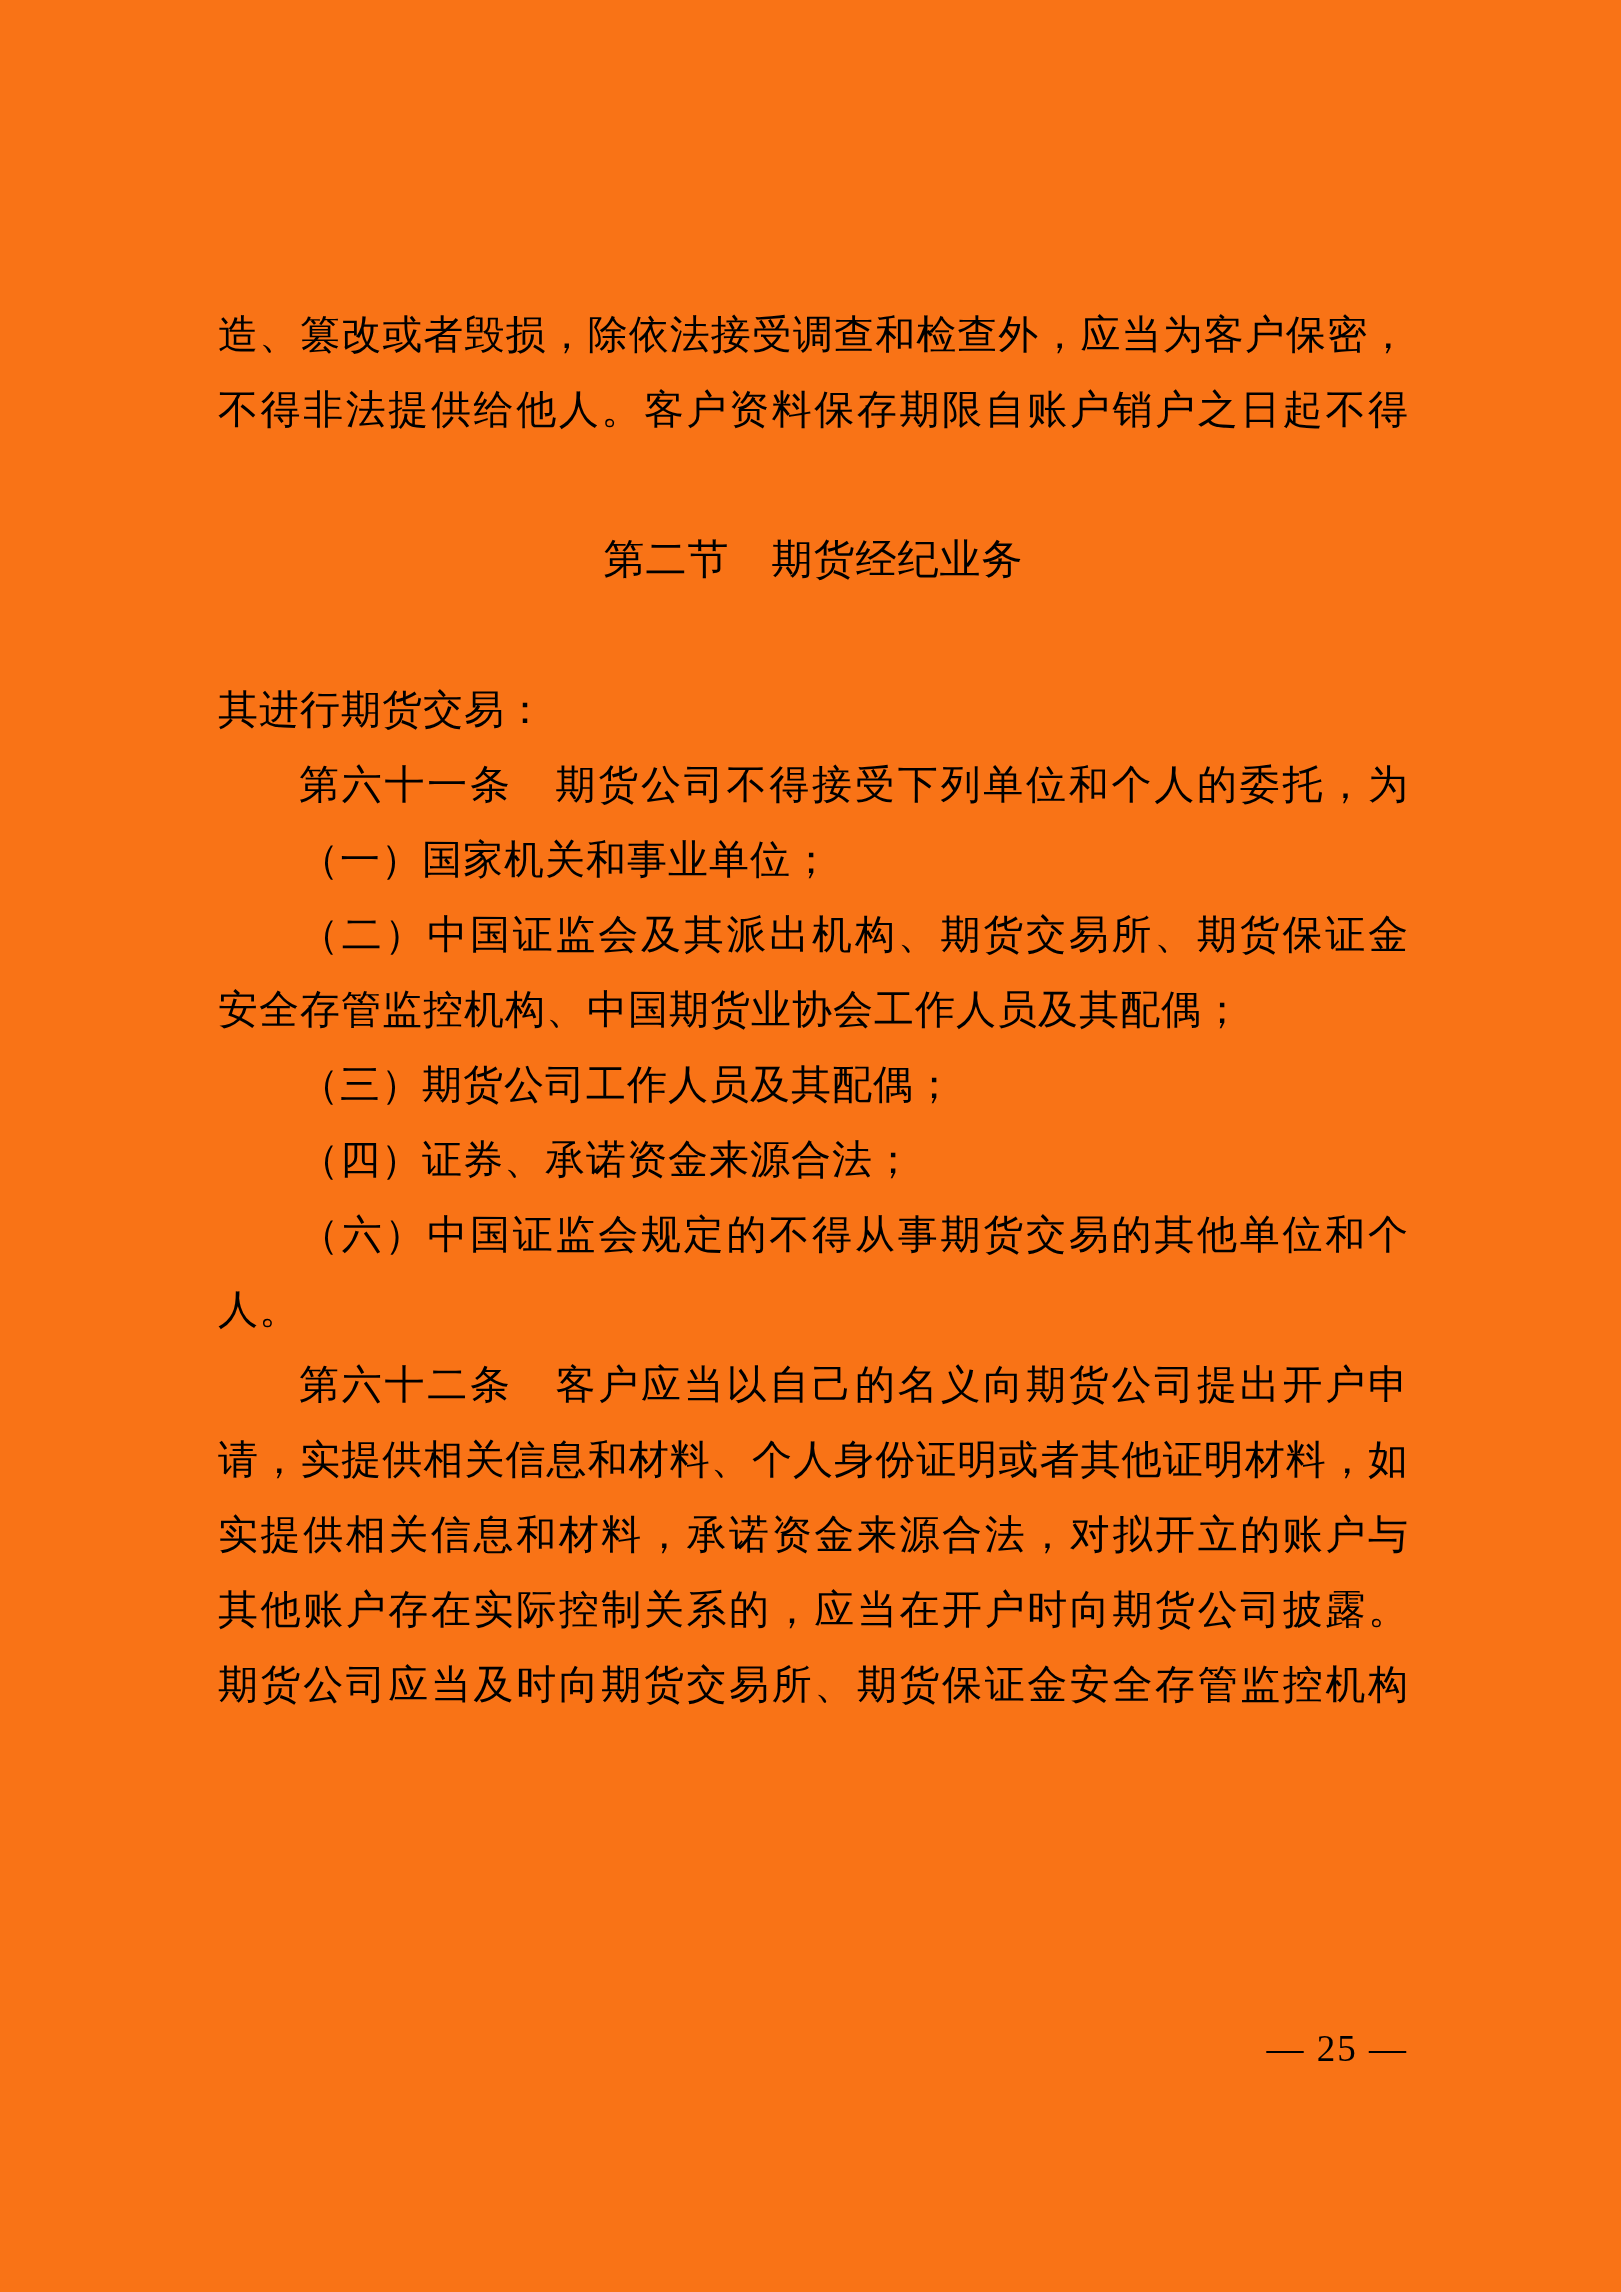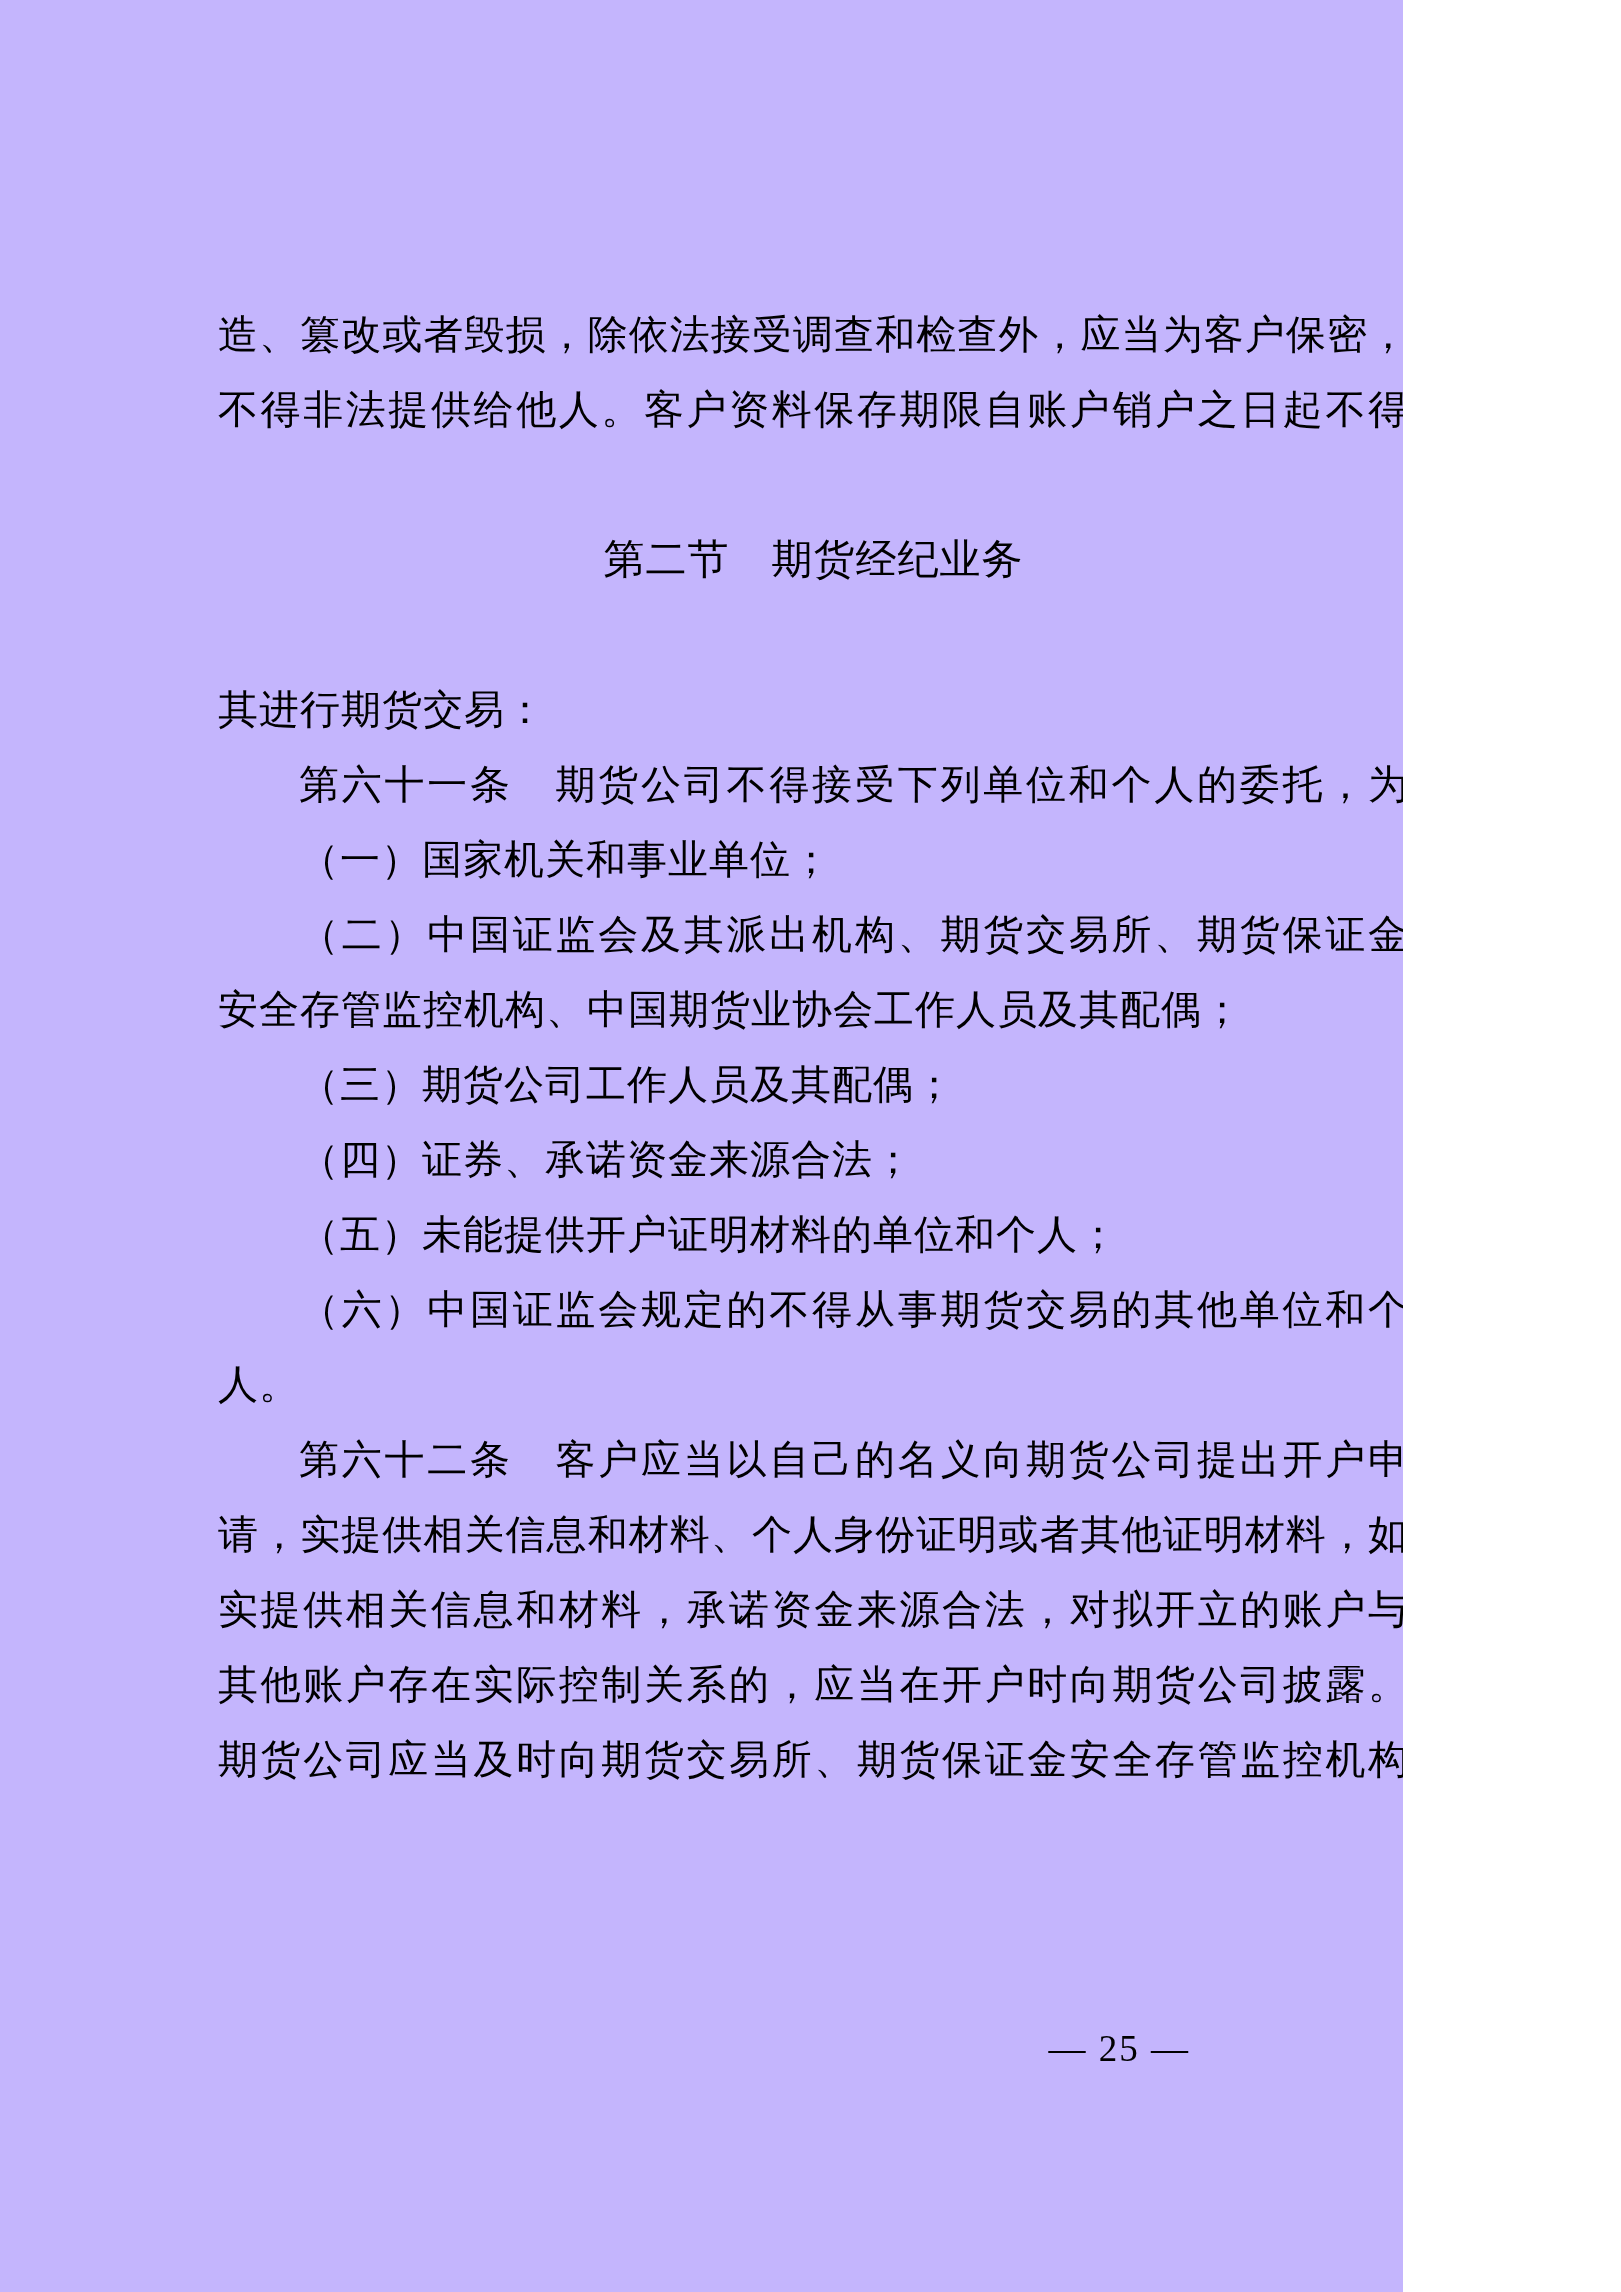--- a/index.html
+++ b/index.html
@@ -2,23 +2,23 @@
 <html><head>
 <meta charset="utf-8">
 <style>
   html, body {
     margin: 0;
     padding: 0;
     background: #ffffff;
   }
   .page {
     position: relative;
-    width: 1403px;
+    width: 1621px;
     height: 2293px;
-    background: #c4b5fd;
+    background: #f97316;
     overflow: hidden;
     font-family: "Liberation Serif", "DejaVu Serif", serif;
     color: #000000;
   }
   .text-column {
     position: absolute;
     left: 218px;
     top: 297px;
     width: 1191px;
   }
@@ -72,21 +72,20 @@
     <div class="line blank"></div>
 
     <div class="line">其进行期货交易：</div>
     <div class="line fill ind">第六十一条　期货公司不得接受下列单位和个人的委托，为</div>
 
     <div class="line ind">（一）国家机关和事业单位；</div>
     <div class="line fill ind">（二）中国证监会及其派出机构、期货交易所、期货保证金</div>
     <div class="line">安全存管监控机构、中国期货业协会工作人员及其配偶；</div>
     <div class="line ind">（三）期货公司工作人员及其配偶；</div>
     <div class="line ind">（四）证券、承诺资金来源合法；</div>
-    <div class="line ind">（五）未能提供开户证明材料的单位和个人；</div>
     <div class="line fill ind">（六）中国证监会规定的不得从事期货交易的其他单位和个</div>
     <div class="line">人。</div>
 
     <div class="line fill ind">第六十二条　客户应当以自己的名义向期货公司提出开户申</div>
     <div class="line fill">请，实提供相关信息和材料、个人身份证明或者其他证明材料，如</div>
     <div class="line fill">实提供相关信息和材料，承诺资金来源合法，对拟开立的账户与</div>
     <div class="line fill">其他账户存在实际控制关系的，应当在开户时向期货公司披露。</div>
     <div class="line fill">期货公司应当及时向期货交易所、期货保证金安全存管监控机构</div>
 
   </div>

